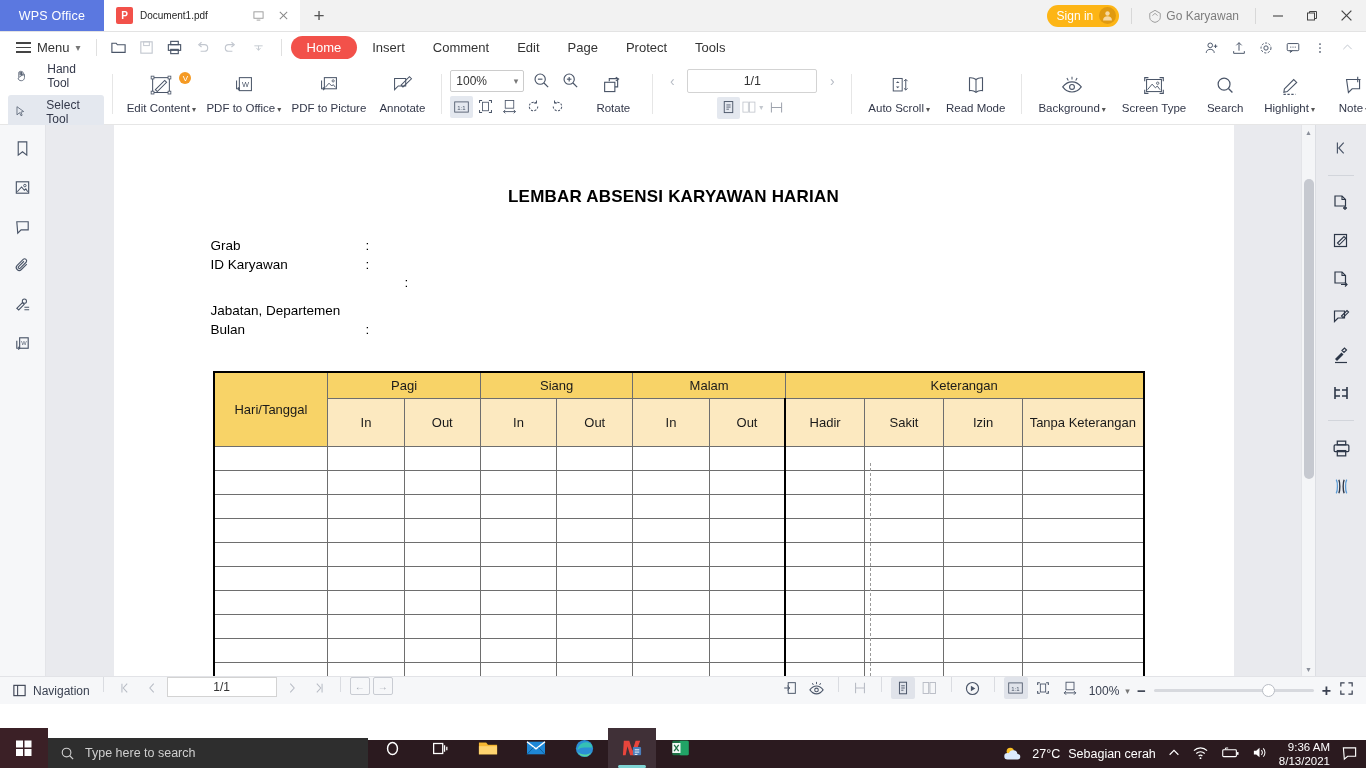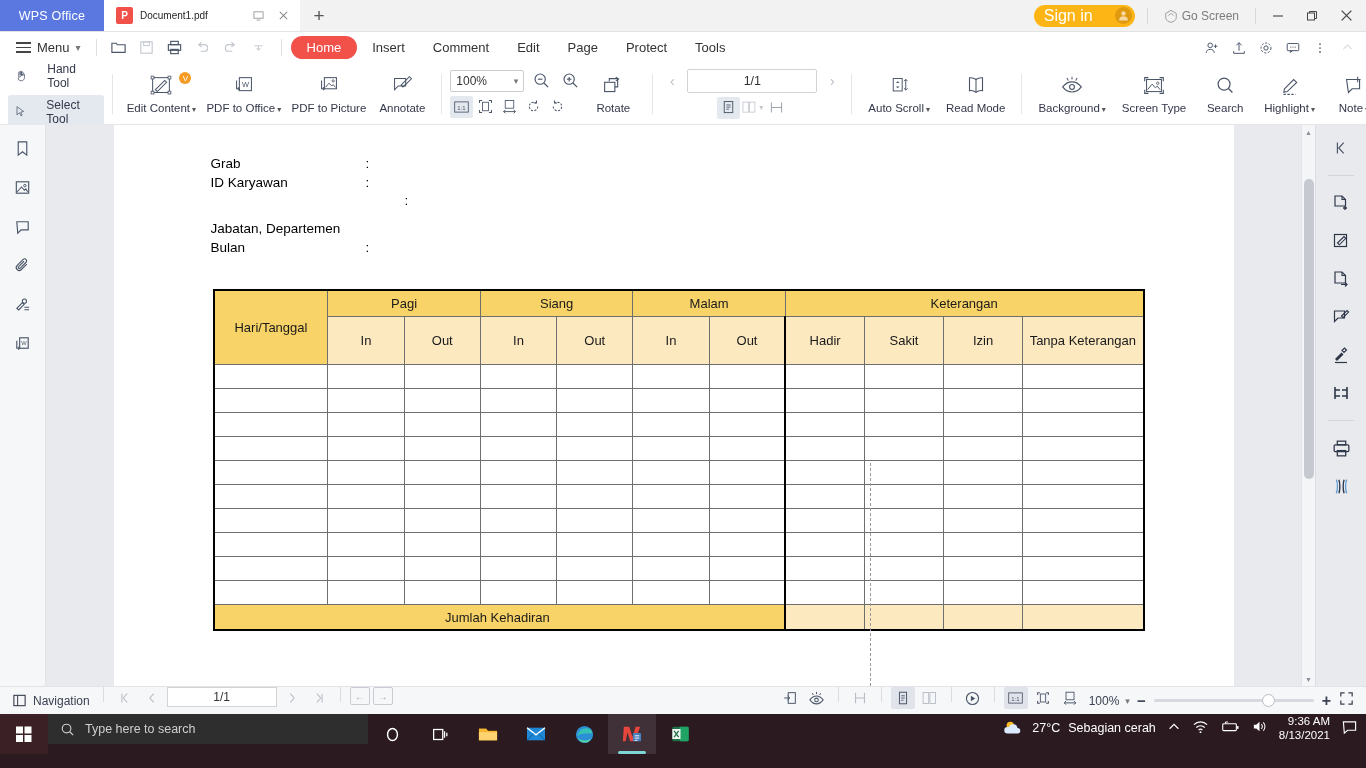--- a/index.html
+++ b/index.html
@@ -28,21 +28,21 @@
     width: 17px; height: 17px; background: #f2514a; border-radius: 2px; color: #fff;
     font-size: 10px; font-weight: bold; display: flex; align-items: center; justify-content: center;
   }
   .doc-tab-name { font-size: 10px; color: #262626; flex: 1; white-space: nowrap; }
   .tab-btn { width: 18px; height: 18px; display: flex; align-items: center; justify-content: center; color: #888; }
   .newtab { width: 38px; display: flex; align-items: center; justify-content: center; font-size: 19px; color: #555; }
   .tb-spacer { flex: 1; }
   .tb-right { display: flex; align-items: center; gap: 2px; padding-right: 4px; }
   .signin {
     display: flex; align-items: center; background: #fdb515; color: #fff; border-radius: 11px;
-    height: 22px; padding: 0 3px 0 10px; font-size: 16px; gap: 22px; margin-right: 6px;
+    height: 22px; padding: 0 3px 0 10px; font-size: 12px; gap: 6px; margin-right: 6px;
   }
   .signin .av { width: 17px; height: 17px; border-radius: 50%; background: #e09a10; display:flex; align-items:center; justify-content:center; }
   .premium { display: flex; align-items: center; gap: 4px; font-size: 12px; color: #7d7d7d; padding: 0 10px; }
   .tb-div { width: 1px; height: 16px; background: #d8d8d8; margin: 0 4px; }
   .wbtn { width: 32px; height: 30px; display: flex; align-items: center; justify-content: center; color: #555; }
 
   
   .menubar { height: 31px; background: #fff; display: flex; align-items: center; padding-left: 10px; gap: 2px; flex: none; }
   .menu-btn { display: flex; align-items: center; gap: 6px; font-size: 13px; color: #333; padding: 0 6px; height: 26px; }
   .hamb { display: flex; flex-direction: column; gap: 3px; width: 15px; }
@@ -123,21 +123,21 @@
   .st-txt { font-size: 12px; color: #3a4151; display: flex; align-items: center; gap: 6px; padding: 0 4px; }
   .st-page { width: 110px; height: 20px; border: 1px solid #d3d3d3; background: #fff; text-align: center; font-size: 12px; line-height: 18px; color: #333; }
   .st-box { width: 20px; height: 18px; border: 1px solid #c9ccd3; color: #a8adb6; display: flex; align-items: center; justify-content: center; font-size: 10px; border-radius: 2px; }
   .st-div { width: 1px; height: 15px; background: #dadce1; margin: 0 6px; }
   .slider { display: flex; align-items: center; gap: 8px; }
   .track { width: 160px; height: 3px; background: #d7d9de; border-radius: 2px; position: relative; }
   .knob { position: absolute; left: 108px; top: -5px; width: 13px; height: 13px; border-radius: 50%; background: #fff; border: 1px solid #b9bdc5; }
   .zpct { font-size: 12px; color: #3a4151; }
 
   
-  .taskbar { height: 54px; background: #2b1a1f; display: flex; align-items: flex-start; flex: none; }
+  .taskbar { height: 28px; background: #2b1a1f; display: flex; align-items: flex-end; flex: none; margin-top: 36px; }
   .start { width: 48px; height: 40px; display: flex; align-items: center; justify-content: center; background: #3b2026; }
   .tsearch { width: 320px; height: 30px; background: #2e2e2e; display: flex; align-items: center; gap: 10px; padding: 0 12px; color: #cfcfcf; font-size: 12.5px; }
   .tapps { display: flex; align-items: center; }
   .tapp { width: 48px; height: 40px; display: flex; align-items: center; justify-content: center; position: relative; }
   .tapp.active { background: #403037; }
   .tapp .ul { position: absolute; bottom: 0; left: 10px; right: 10px; height: 3px; background: #7fd4d4; border-radius: 2px; }
   .tray { margin-left: auto; display: flex; align-items: center; gap: 11px; padding-right: 8px; color: #fff; font-size: 12px; }
   .clock { text-align: right; font-size: 11.5px; line-height: 14px; color: #fff; }
   .weather { display: flex; align-items: center; gap: 8px; font-size: 12.5px; color: #fff; }
 </style>
@@ -179,21 +179,21 @@
               <path d="M2.5 14c0-3.2 2.4-5 5.5-5s5.5 1.8 5.5 5z" fill="#f7d8a0"></path>
             </svg>
         </span>
       </div>
       <div class="tb-div"></div>
       <div class="premium">
         <svg width="14" height="14" viewBox="0 0 16 16">
             <path d="M8 1.5 14 5v5c0 2.6-3 4.6-6 5.3C5 14.6 2 12.6 2 10V5z" fill="none" stroke="#9a9a9a" stroke-width="1.1"></path>
             <path d="M5 7.5 8 5l3 2.5" fill="none" stroke="#9a9a9a" stroke-width="1"></path>
           </svg>
-        <span>Go Screen</span>
+        <span>Go Karyawan</span>
       </div>
       <div class="tb-div"></div>
       <div class="wbtn">
         <svg width="12" height="12" viewBox="0 0 12 12">
             <line x1="1" y1="6" x2="11" y2="6" stroke="#444" stroke-width="1.1"></line>
           </svg>
       </div>
       <div class="wbtn">
         <svg width="12" height="12" viewBox="0 0 12 12">
             <rect x="1.5" y="3" width="7" height="7" fill="none" stroke="#444" stroke-width="1"></rect>
@@ -561,20 +561,21 @@
             <rect x="7" y="4" width="9" height="11" fill="none" stroke="#4a5568" stroke-width="1.2"></rect>
             <text x="11.5" y="12" font-size="6" text-anchor="middle" fill="#4a5568" font-family="sans-serif">W</text>
             <path d="M4 7v8h3" fill="none" stroke="#4a5568" stroke-width="1.2"></path>
             <path d="M5.5 13.5 7 15l-1.5 1.5" fill="none" stroke="#4a5568" stroke-width="1.1"></path>
           </svg>
       </div>
     </div>
 
     <div class="canvas">
       <div class="page">
+        <div class="doc-title">LEMBAR ABSENSI KARYAWAN HARIAN</div>
         <div class="fields">
           <div class="frow">
             <span class="fl">Grab</span>
             <span>:</span>
           </div>
           <div class="frow">
             <span class="fl">ID Karyawan</span>
             <span>:</span>
           </div>
           <div class="frow wide">

